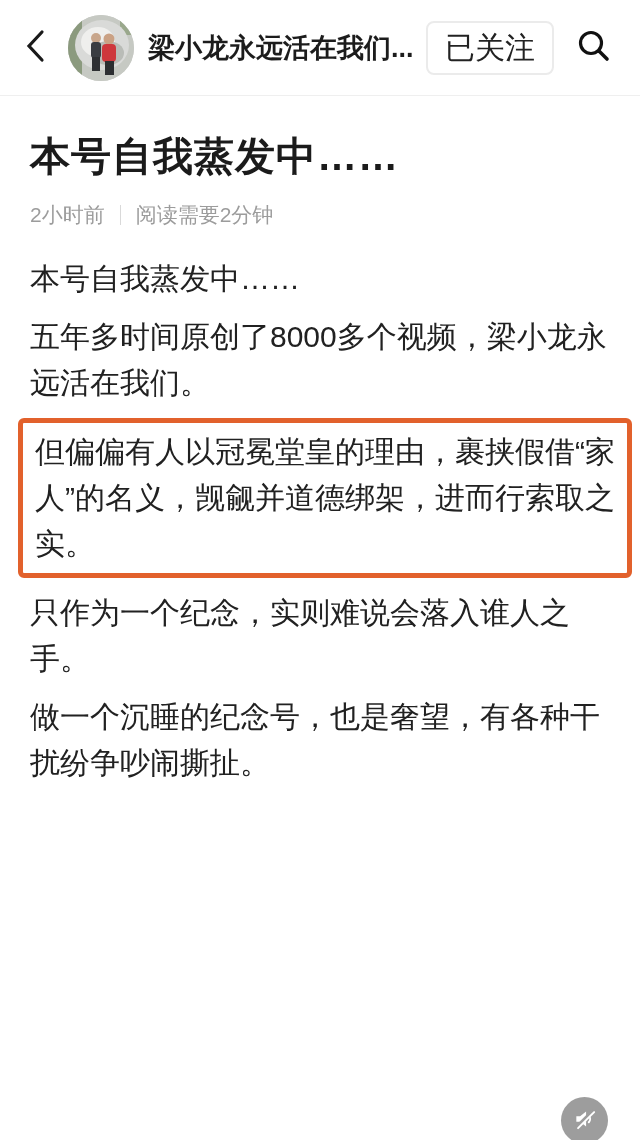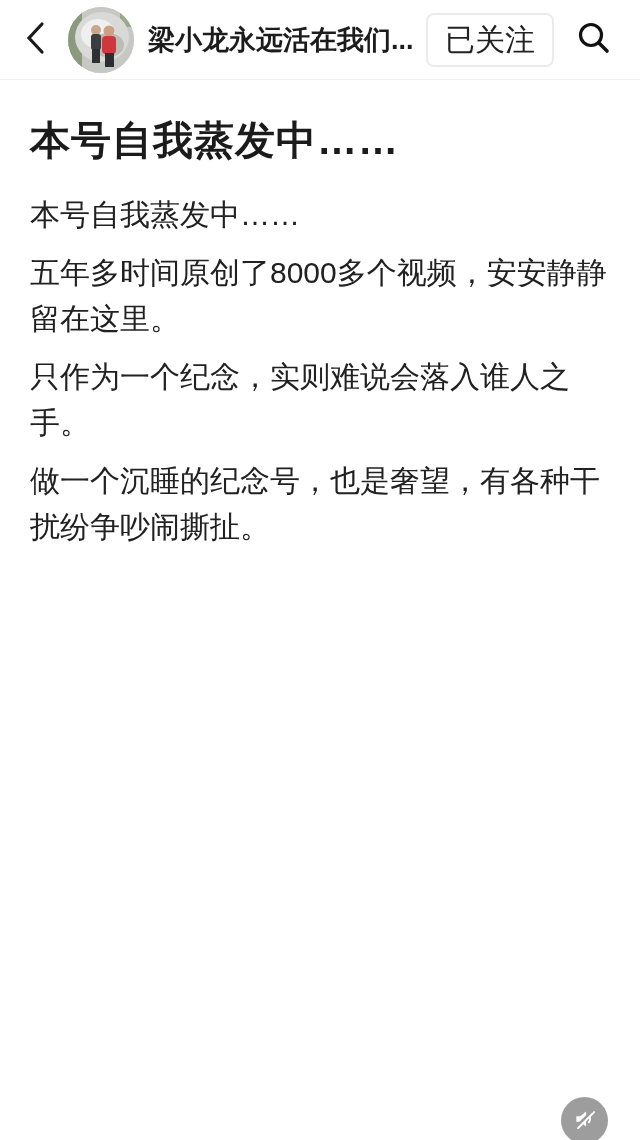--- a/index.html
+++ b/index.html
@@ -5,21 +5,21 @@
   * { margin:0; padding:0; box-sizing:border-box; }
   html,body { background:#ffffff; }
   body {
     width:640px; height:1140px; position:relative; overflow:hidden;
     font-family:"Liberation Sans","DejaVu Sans",sans-serif;
     color:#212121;
   }
 
   
   .header {
-    height:80px; display:flex; align-items:center;
+    height:96px; display:flex; align-items:center;
     padding:0 26px 0 24px; background:#fff;
     border-bottom:1px solid #efefef;
   }
   .back-btn { width:30px; height:44px; display:flex; align-items:center; justify-content:flex-start; cursor:pointer; }
   .avatar {
     width:66px; height:66px; border-radius:50%; overflow:hidden;
     margin-left:14px; flex:0 0 auto; background:#c9cbc6;
   }
   .channel-title {
     margin-left:14px; font-size:27px; font-weight:600; color:#1c1c1c;
@@ -106,25 +106,33 @@
         <circle cx="16" cy="16" r="10.5" fill="none" stroke="#111" stroke-width="3.2"></circle>
         <line x1="24" y1="24" x2="32" y2="32" stroke="#111" stroke-width="3.6" stroke-linecap="round"></line>
       </svg>
     </span>
   </div>
 </div>
 
 <div class="article">
   <h1 class="article-title">本号自我蒸发中……</h1>
 
+  <div class="meta">
+    <span>2小时前</span>
+    <span class="meta-divider"></span>
+    <span>阅读需要2分钟</span>
+  </div>
 
   <div class="body-copy">
     <p>本号自我蒸发中……</p>
-    <p>五年多时间原创了8000多个视频，安安静静留在这里。</p>
+    <p>五年多时间原创了8000多个视频，梁小龙永远活在我们。</p>
 
+    <div class="highlight-box">
+      <p>但偏偏有人以冠冕堂皇的理由，裹挟假借“家人”的名义，觊觎并道德绑架，进而行索取之实。</p>
+    </div>
 
     <p>只作为一个纪念，实则难说会落入谁人之手。</p>
     <p>做一个沉睡的纪念号，也是奢望，有各种干扰纷争吵闹撕扯。</p>
 
   </div>
 </div>
 
 <button class="mute-btn">
   <span>
     <svg width="26" height="26" viewBox="0 0 24 24">

